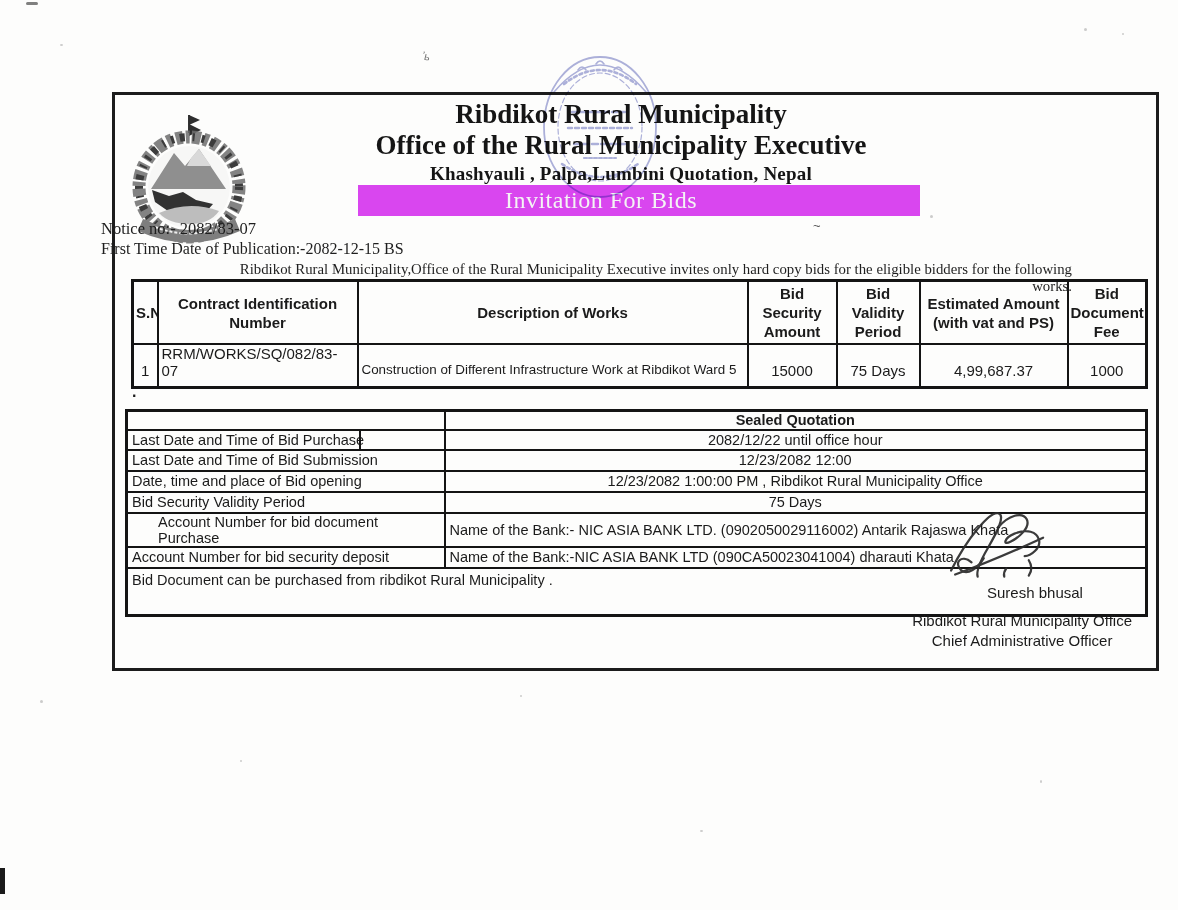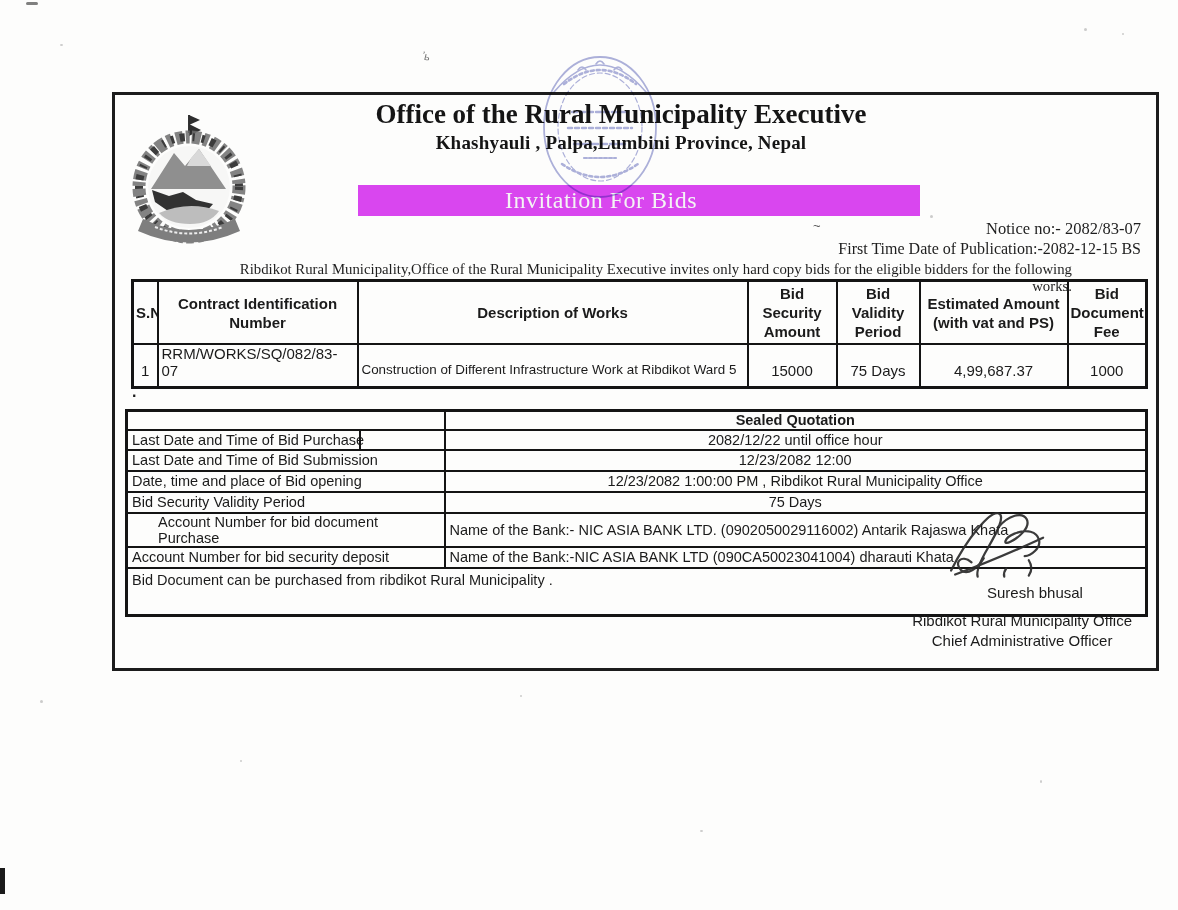--- a/index.html
+++ b/index.html
@@ -10,21 +10,21 @@
        border:3px solid #1c1c1c;background:transparent;}
   
   .hdr{position:absolute;left:-14px;top:4px;width:1040px;text-align:center;
        font-family:"Liberation Serif","DejaVu Serif",serif;font-weight:bold;color:#151515;}
   .t1{font-size:27px;line-height:31px;}
   .t2{font-size:27px;line-height:31px;}
   .addr{font-size:19px;line-height:26px;letter-spacing:.2px;}
   .banner{position:absolute;left:243px;top:90px;width:562px;height:31px;background:#d946ef;}
   .banner span{display:block;text-align:center;padding-right:76px;color:#f4f4f4;
        font-family:"Liberation Serif","DejaVu Serif",serif;font-size:24px;line-height:31px;letter-spacing:.5px;}
-  .notice{position:absolute;left:-14px;width:1040px;text-align:right;
+  .notice{position:absolute;left:-14px;width:1040px;text-align:left;
        font-family:"Liberation Serif","DejaVu Serif",serif;font-size:16.5px;color:#1e1e1e;}
   .n1{top:124px;} .n2{top:145px;font-size:16px;}
   .intro{position:absolute;left:82px;top:166px;width:875px;text-align:right;
        font-family:"Liberation Serif","DejaVu Serif",serif;font-size:14.8px;color:#1e1e1e;}
   
   table{border-collapse:collapse;table-layout:fixed;}
   .works{position:absolute;left:16px;top:184px;width:1014px;border:3px solid #141414;}
   .works th,.works td{border:2px solid #141414;overflow:hidden;}
   .works th{font-size:15px;font-weight:bold;text-align:center;vertical-align:middle;line-height:19px;padding:2px;}
   .works tr.hrow{height:62px;}
@@ -106,22 +106,23 @@
         <path d="M24,80 L47,44 L58,57 L72,40 L99,80 Z" fill="#8f8f8f"></path>
         <path d="M64,49 L72,40 L84,57 L60,57 Z" fill="#d9d9d9"></path>
         <path d="M25,81 l17,6 14,-4 13,8 17,4 -8,9 -21,4 -16,-6 -13,-9 z" fill="#323232"></path>
         <path d="M32,104 q30,-13 60,-2 q-9,13 -29,13 q-21,0 -31,-11 z" fill="#bdbdbd"></path>
         <path d="M16,110 q46,22 92,0 l5,12 q-51,23 -102,0 z" fill="#7e7e7e"></path>
         <path d="M28,118 q34,13 68,0" stroke="#eeeeee" stroke-width="2" stroke-dasharray="3 2" fill="none"></path>
       </g>
     </svg>
 
     <div class="hdr">
+      <div class="t1">Ribdikot Rural Municipality</div>
       <div class="t2">Office of the Rural Municipality Executive</div>
-      <div class="addr">Khashyauli , Palpa,Lumbini Province, Nepal</div>
+      <div class="addr">Khashyauli , Palpa,Lumbini Quotation, Nepal</div>
     </div>
 
     <div class="banner">
       <span>Invitation For Bids</span>
     </div>
 
     <div class="notice n1">Notice no:- 2082/83-07</div>
     <div class="notice n2">First Time Date of Publication:-2082-12-15 BS</div>
     <div class="intro">Ribdikot Rural Municipality,Office of the Rural Municipality Executive invites only hard copy bids for the eligible bidders for the following works.</div>
 

